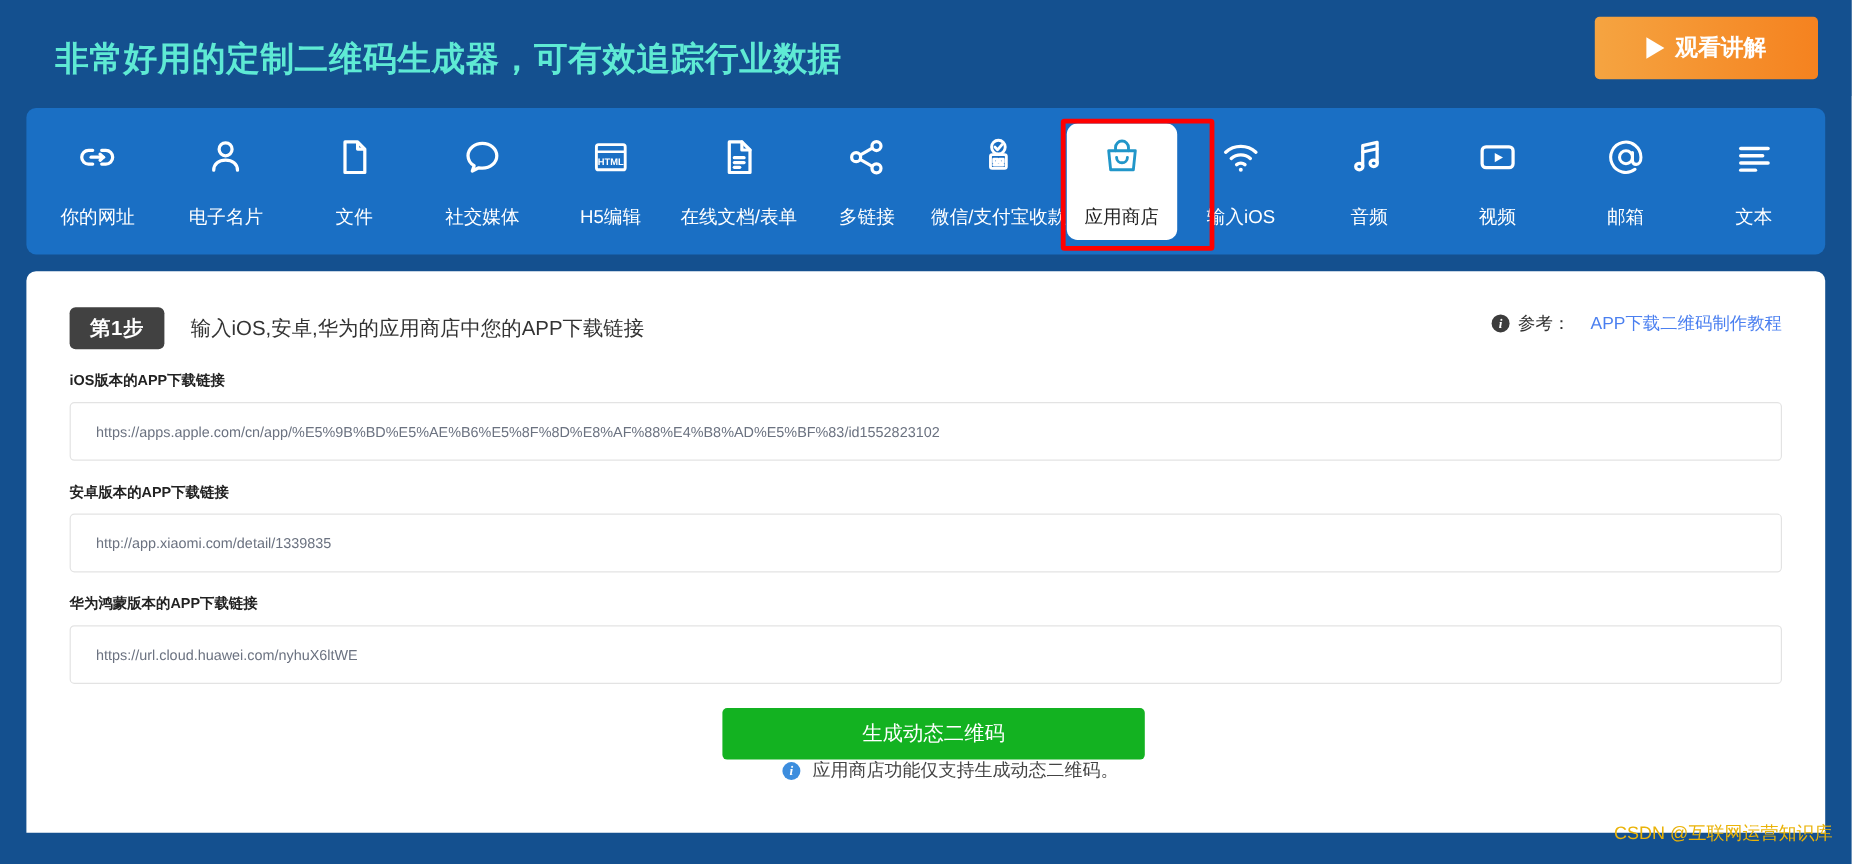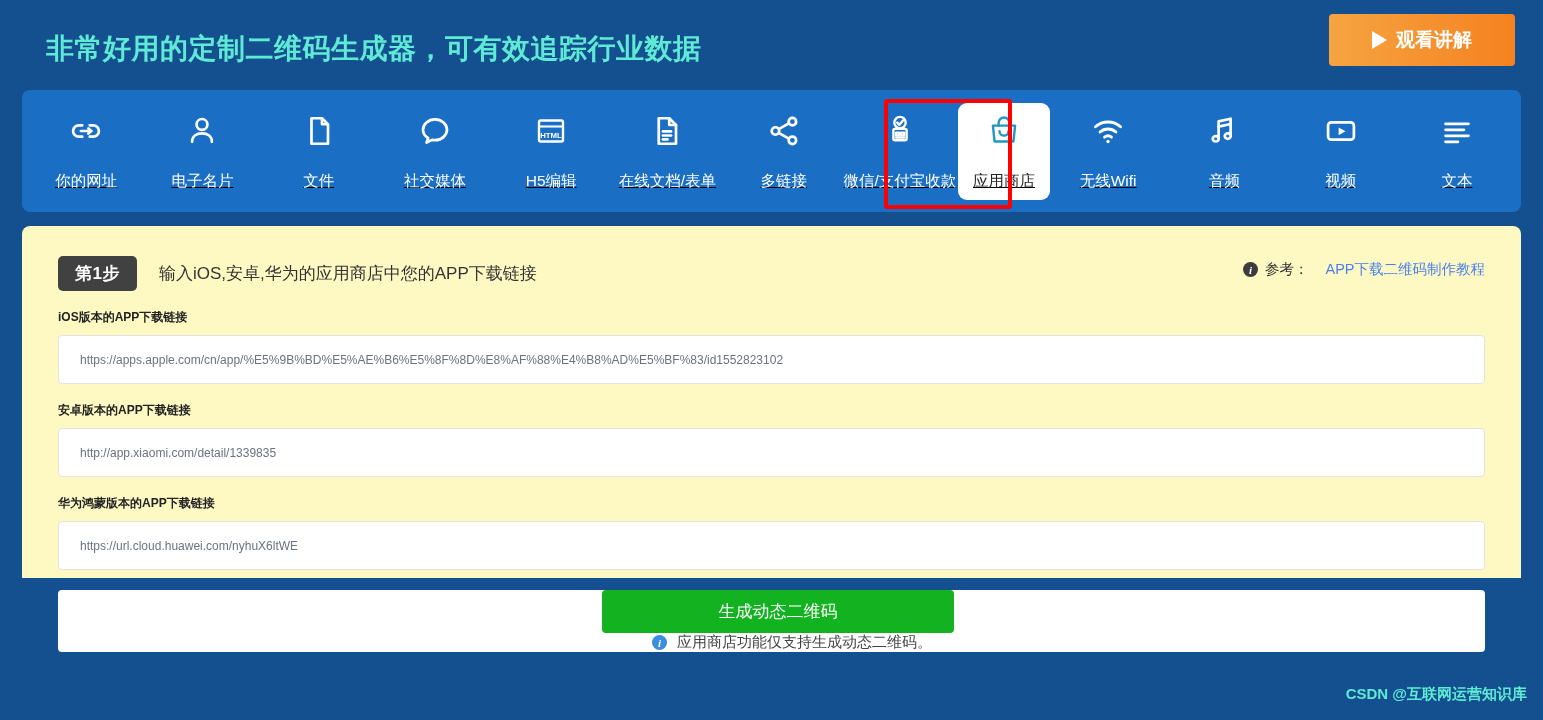--- a/index.html
+++ b/index.html
@@ -38,21 +38,21 @@
   
   #navbar {
     position: absolute; left: 22px; top: 90px;
     width: 1499px; height: 122px;
     background: #1a6fc4; border-radius: 8px;
     display: flex; align-items: center; padding: 0 6px;
   }
   .nav-item {
     flex: 1 1 0; height: 100%;
     display: flex; flex-direction: column; align-items: center; justify-content: center;
-    gap: 20px; cursor: pointer; position: relative; text-decoration: underline;
+    gap: 20px; cursor: pointer; position: relative;
   }
   .nav-item .nav-icon {
     width: 40px; height: 40px;
     display: flex; align-items: center; justify-content: center;
   }
   .nav-item .nav-icon svg { display: block; }
   .nav-label {
     font-size: 15.5px; color: #ffffff; white-space: nowrap;
   }
   .nav-item.active {
@@ -63,22 +63,22 @@
   #active-highlight {
     position: absolute; left: 884px; top: 99px;
     width: 128px; height: 110px;
     border: 4px solid #ff0000; border-radius: 3px;
     pointer-events: none; z-index: 5;
   }
 
   
   #main-card {
     position: absolute; left: 22px; top: 226px;
-    width: 1499px; height: 352px;
-    background: #fef9c3; border-radius: 8px 8px 0 0;
+    width: 1499px; height: 468px;
+    background: #ffffff; border-radius: 8px 8px 0 0;
     padding: 0 36px;
   }
   #step-row {
     display: flex; align-items: center; margin-top: 30px; position: relative;
   }
   #step-badge {
     background: #414141; color: #ffffff; font-size: 17px; font-weight: bold;
     border-radius: 5px; padding: 6px 17px; letter-spacing: 0.5px;
   }
   #step-desc {
@@ -128,21 +128,21 @@
   .info-blue {
     width: 15px; height: 15px; border-radius: 50%; background: #3c8dde;
     color: #fff; font-size: 11px; font-weight: bold; font-style: italic;
     display: flex; align-items: center; justify-content: center;
     font-family: "Liberation Serif", serif;
   }
 
   
   #watermark {
     position: absolute; right: 16px; bottom: 16px;
-    font-size: 15px; color: #5eead4; white-space: nowrap; font-weight: bold;
+    font-size: 15px; color: #eab308; white-space: nowrap;
   }
 </style>
 </head>
 <body>
 
 <div id="header">
   <div id="page-title">非常好用的定制二维码生成器，可有效追踪行业数据</div>
   <button id="watch-button">
     <span class="play-tri"></span>
     <span>观看讲解</span>
@@ -256,21 +256,21 @@
 
   <div class="nav-item">
     <span class="nav-icon">
       <svg width="36" height="36" viewBox="0 0 24 24" fill="none" stroke="#fff" stroke-width="1.9" stroke-linecap="round">
         <path d="M3.6 9.2a12.6 12.6 0 0 1 16.8 0"></path>
         <path d="M6.7 12.7a8 8 0 0 1 10.6 0"></path>
         <path d="M9.7 16.1a3.6 3.6 0 0 1 4.6 0"></path>
         <circle cx="12" cy="19" r="1.1" fill="#fff" stroke="none"></circle>
       </svg>
     </span>
-    <span class="nav-label">无线Wifi</span>
+    <span class="nav-label">输入iOS</span>
   </div>
 
   <div class="nav-item">
     <span class="nav-icon">
       <svg width="36" height="36" viewBox="0 0 24 24" fill="none" stroke="#fff" stroke-width="1.8" stroke-linecap="round" stroke-linejoin="round">
         <path d="M8.4 16.6V5.6l8-1.8v11"></path>
         <ellipse cx="6.5" cy="17.2" rx="2" ry="1.8"></ellipse>
         <ellipse cx="14.5" cy="15.4" rx="2" ry="1.8"></ellipse>
         <path d="M8.4 9.1l8-1.8"></path>
       </svg>
@@ -281,20 +281,29 @@
   <div class="nav-item">
     <span class="nav-icon">
       <svg width="36" height="36" viewBox="0 0 24 24" fill="none" stroke="#fff" stroke-width="1.8" stroke-linejoin="round">
         <rect x="3.4" y="6.2" width="17.2" height="11.6" rx="2.2"></rect>
         <path d="M10.4 9.6l4.6 2.6-4.6 2.6z" fill="#fff" stroke="none"></path>
       </svg>
     </span>
     <span class="nav-label">视频</span>
   </div>
 
+  <div class="nav-item">
+    <span class="nav-icon">
+      <svg width="36" height="36" viewBox="0 0 24 24" fill="none" stroke="#fff" stroke-width="1.7" stroke-linecap="round">
+        <circle cx="12" cy="12" r="3.6"></circle>
+        <path d="M15.6 9.4v4.4c0 1.4.9 2.2 2.1 2.2 1.5 0 2.6-1.5 2.6-4a8.4 8.4 0 1 0-3.3 6.7"></path>
+      </svg>
+    </span>
+    <span class="nav-label">邮箱</span>
+  </div>
 
   <div class="nav-item">
     <span class="nav-icon">
       <svg width="36" height="36" viewBox="0 0 24 24" fill="none" stroke="#fff" stroke-width="1.9" stroke-linecap="round">
         <path d="M4.4 7.2h15.2"></path>
           <path d="M4.4 11.2h12.2"></path>
         <path d="M4.4 15.2h15.2"></path>
           <path d="M4.4 19.2h8.2"></path>
       </svg>
     </span>

